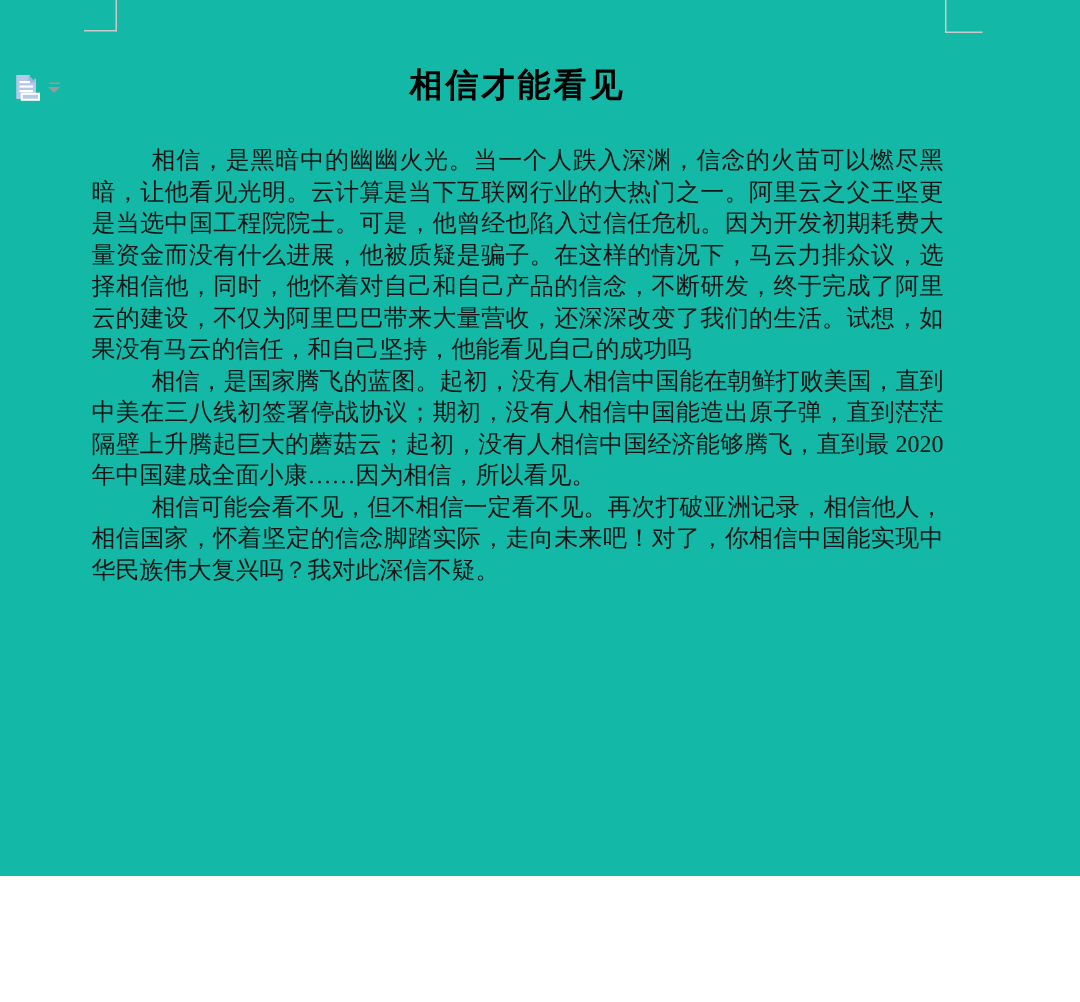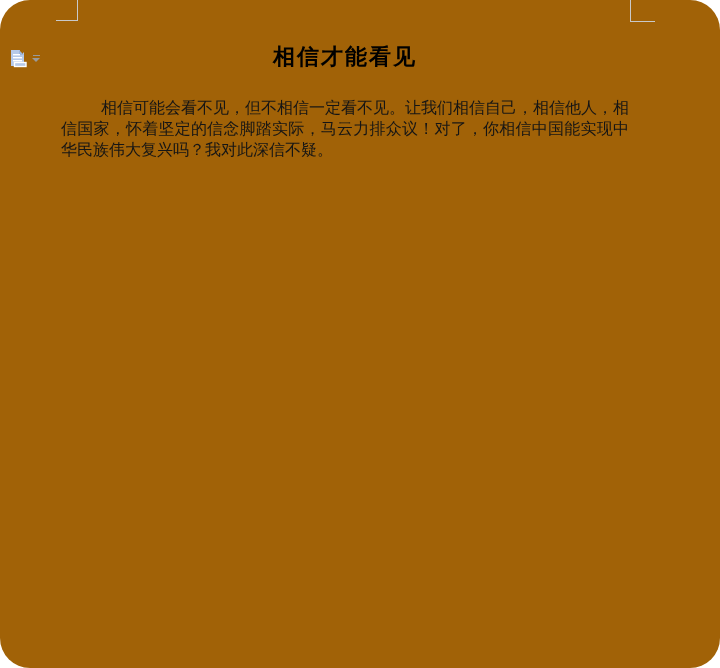--- a/index.html
+++ b/index.html
@@ -1,23 +1,22 @@
 <!DOCTYPE html>
 <html><head>
 <meta charset="utf-8">
 <style>
   html,body{margin:0;padding:0;background:#fff;}
   .page{
     position:relative;
-    width:720px;height:668px;
-    background:#a16207;
+    width:720px;height:584px;
+    background:#14b8a6;
     color:#111;
     font-family:"Liberation Serif","DejaVu Serif",serif;
     overflow:hidden;
-    border-radius:30px;
   }
   
   .mark-tl{
     position:absolute;left:56px;top:0;
     width:21px;height:20px;
     border-right:1px solid #c9c9c9;
     border-bottom:1px solid #c9c9c9;
   }
   .mark-tr{
     position:absolute;left:630px;top:0;
@@ -83,17 +82,19 @@
       <rect x="3" y="11" width="9" height="1.4" fill="#ffffff"></rect>
       <rect x="4.5" y="13.5" width="11.5" height="4" fill="#b7c9e8" stroke="#ffffff" stroke-width="1.4"></rect>
     </svg>
     <span class="dd-arrow"></span>
   </button>
 
   <div class="content">
     <h1 class="doc-title">相信才能看见</h1>
 
     <div class="doc-body">
-      <p class="para">相信可能会看不见，但不相信一定看不见。让我们相信自己，相信他人，相信国家，怀着坚定的信念脚踏实际，马云力排众议！对了，你相信中国能实现中华民族伟大复兴吗？我对此深信不疑。</p>
+      <p class="para">相信，是黑暗中的幽幽火光。当一个人跌入深渊，信念的火苗可以燃尽黑暗，让他看见光明。云计算是当下互联网行业的大热门之一。阿里云之父王坚更是当选中国工程院院士。可是，他曾经也陷入过信任危机。因为开发初期耗费大量资金而没有什么进展，他被质疑是骗子。在这样的情况下，马云力排众议，选择相信他，同时，他怀着对自己和自己产品的信念，不断研发，终于完成了阿里云的建设，不仅为阿里巴巴带来大量营收，还深深改变了我们的生活。试想，如果没有马云的信任，和自己坚持，他能看见自己的成功吗</p>
+      <p class="para">相信，是国家腾飞的蓝图。起初，没有人相信中国能在朝鲜打败美国，直到中美在三八线初签署停战协议；期初，没有人相信中国能造出原子弹，直到茫茫隔壁上升腾起巨大的蘑菇云；起初，没有人相信中国经济能够腾飞，直到最 2020 年中国建成全面小康……因为相信，所以看见。</p>
+      <p class="para">相信可能会看不见，但不相信一定看不见。再次打破亚洲记录，相信他人，相信国家，怀着坚定的信念脚踏实际，走向未来吧！对了，你相信中国能实现中华民族伟大复兴吗？我对此深信不疑。</p>
     </div>
   </div>
 
 </div>
 
 </body></html>

